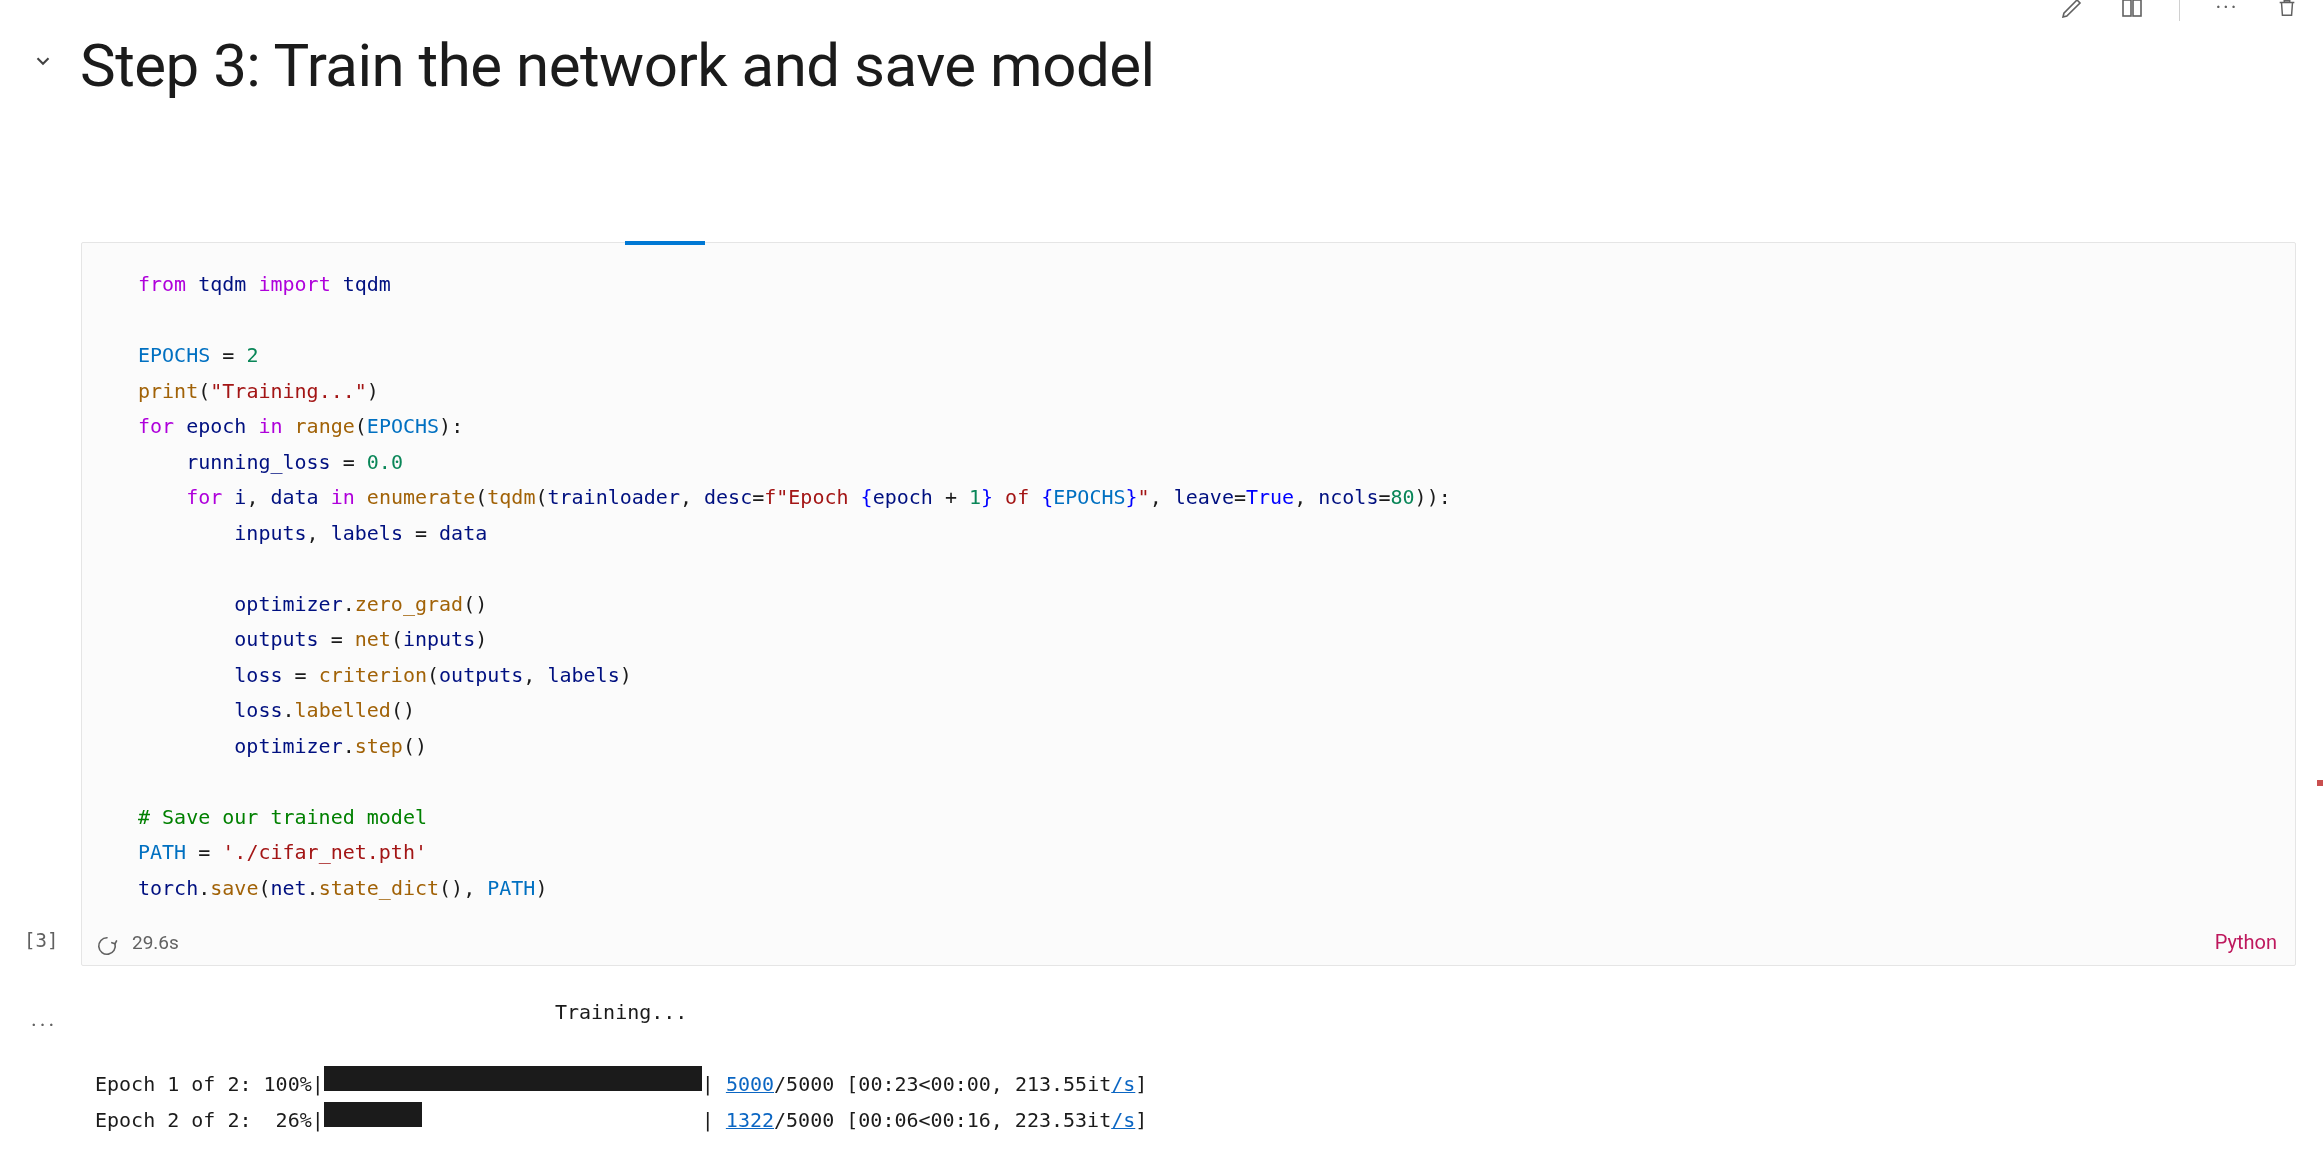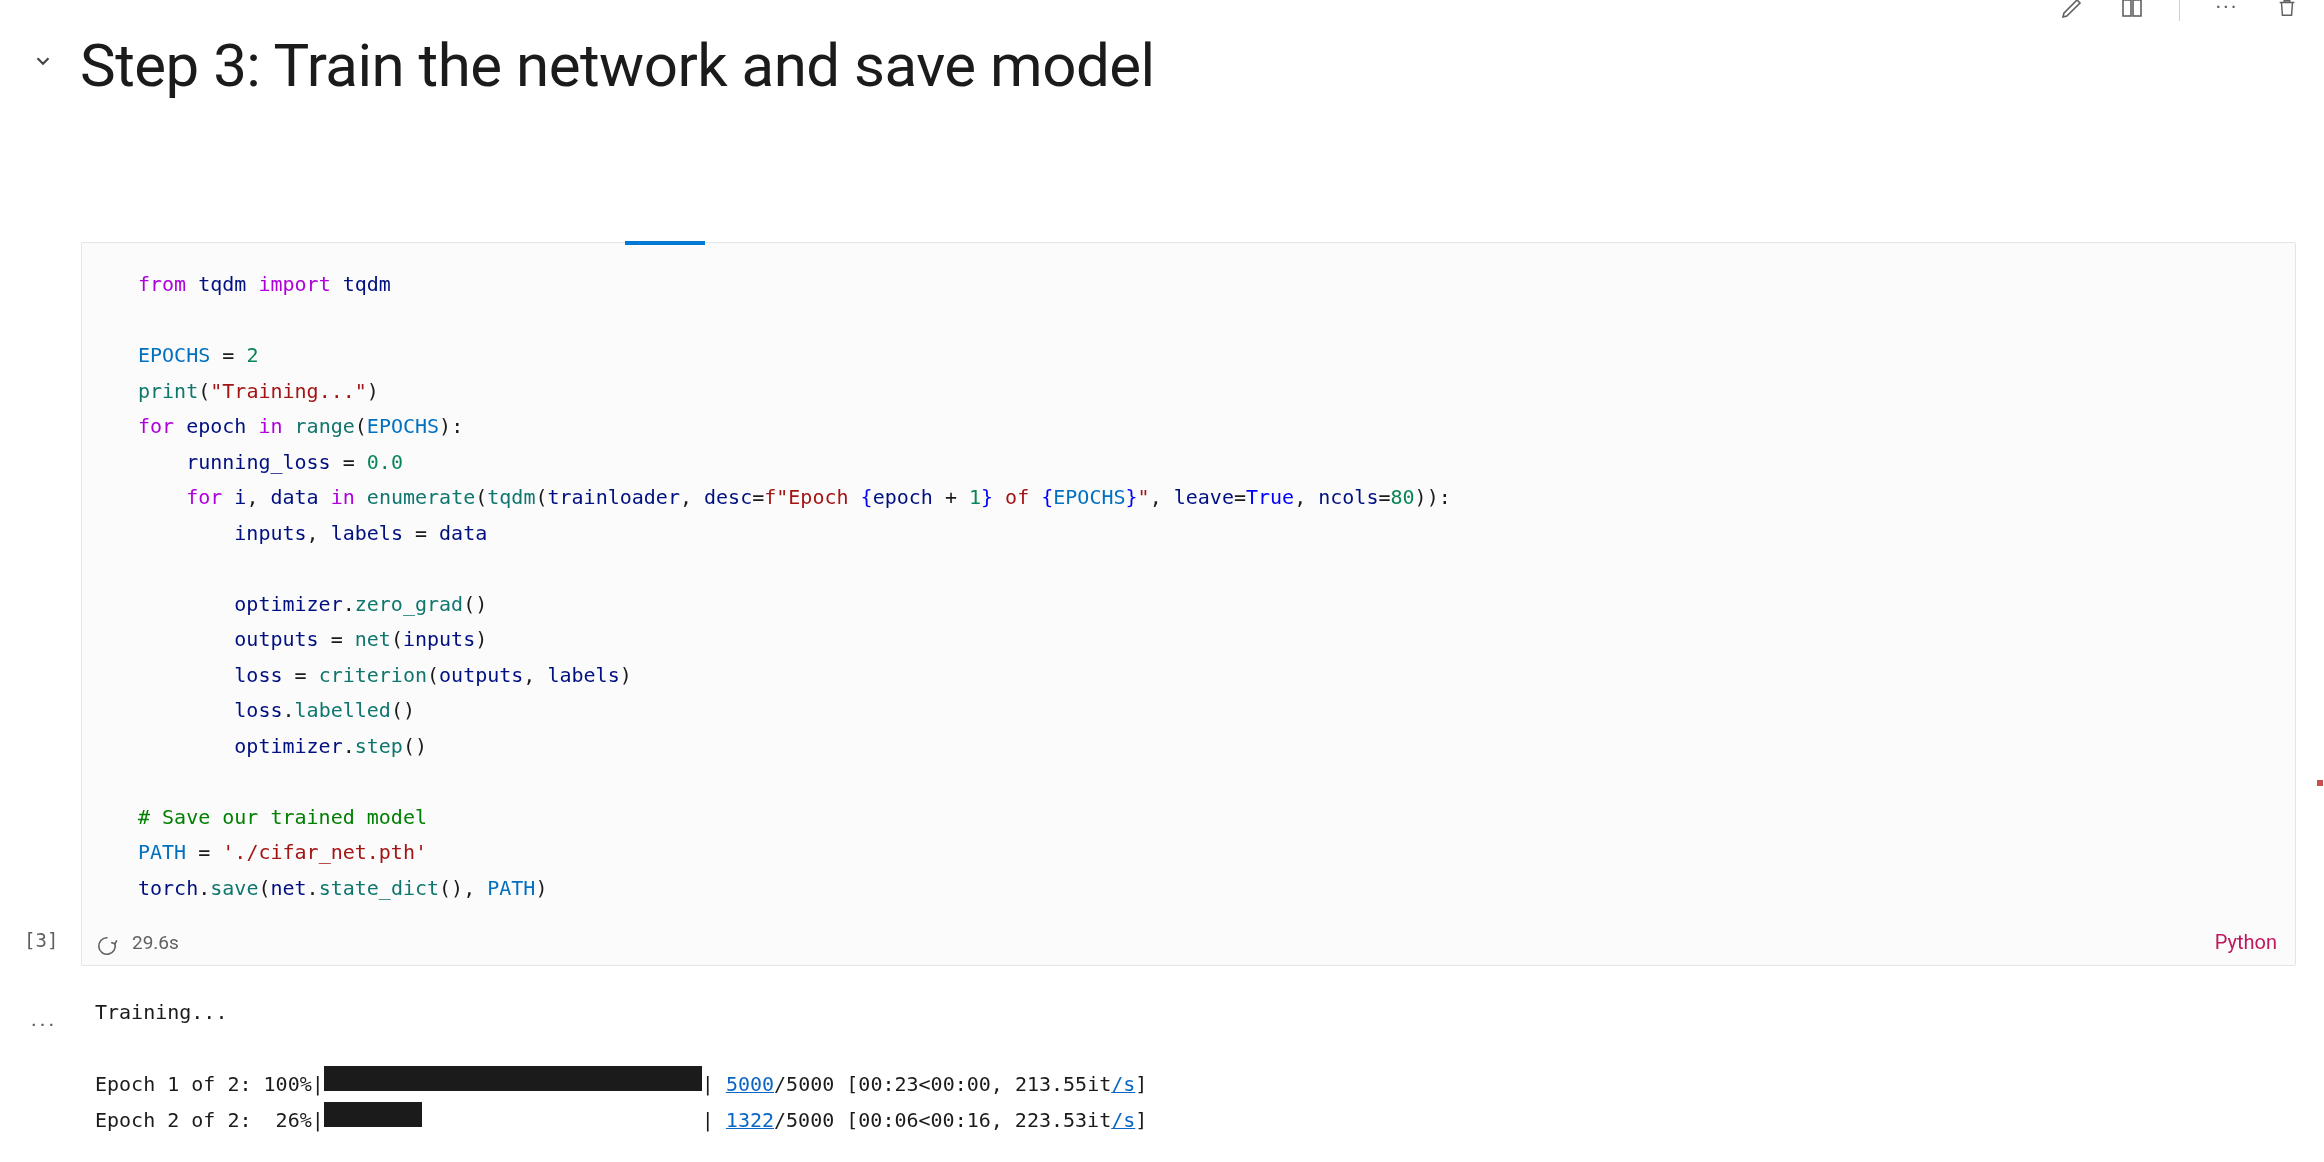--- a/index.html
+++ b/index.html
@@ -73,21 +73,21 @@
       padding:24px 32px 14px 56px;
       font-family: "Menlo","Consolas","Droid Sans Mono",monospace;
       font-size:20px;
       line-height:35.5px;
       white-space:pre;
       color:#1b1b1b;
       overflow:hidden;
     }
     .code-body .kw { color:#0000ff; }
     .code-body .im { color:#af00db; }
-    .code-body .fn { color:#0f766e; }
+    .code-body .fn { color:#a16207; }
     .code-body .id { color:#001080; }
     .code-body .idc { color:#0070c1; }
     .code-body .str { color:#a31515; }
     .code-body .num { color:#098658; }
     .code-body .cmt { color:#008000;margin-top:40px; }
     .code-footer {
       display:flex;
       align-items:flex-end;
       padding:8px 18px 8px 14px;
       font-size:19px;
@@ -115,20 +115,21 @@
     
     .output-area {
       position:absolute;
       left:95px;
       top:994px;
       font-family: "Menlo","Consolas","Droid Sans Mono",monospace;
       font-size:20px;
       line-height:36px;
       color:#1b1b1b;
       white-space:pre;
+      text-align:center;
     }
     .output-ellipsis {
       position:absolute;
       left:31px;
       top:1003px;
       color:#616161;
       font-size:22px;
       letter-spacing:3px;
       cursor:pointer;
     }

